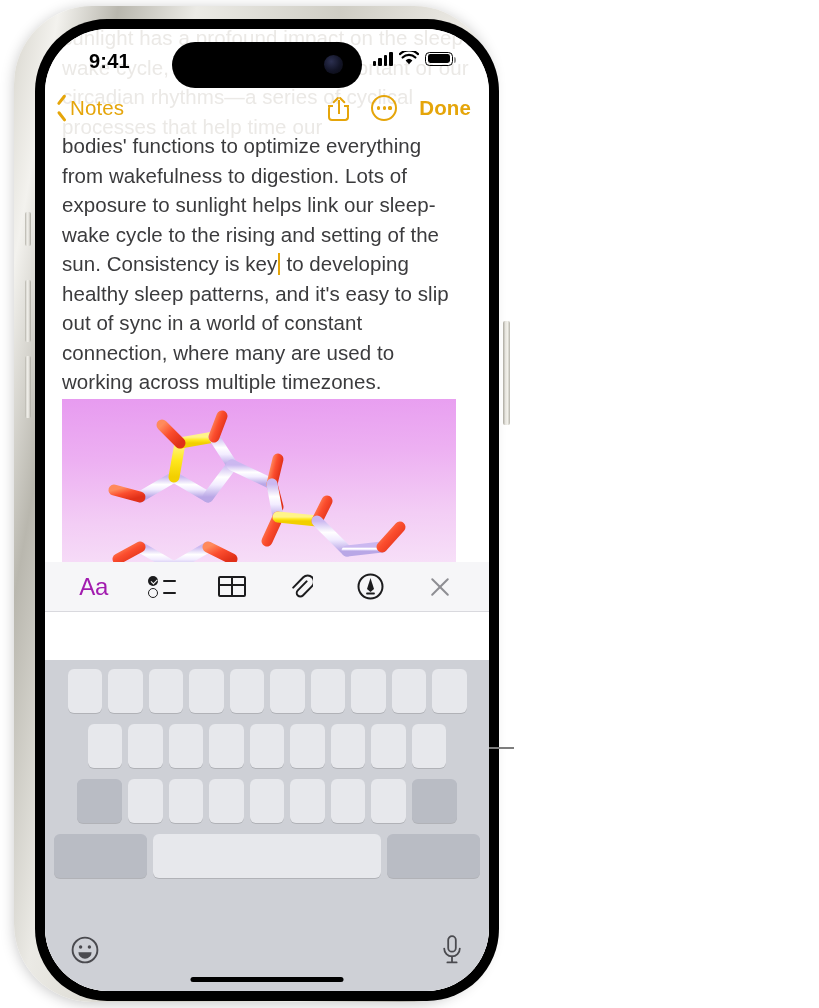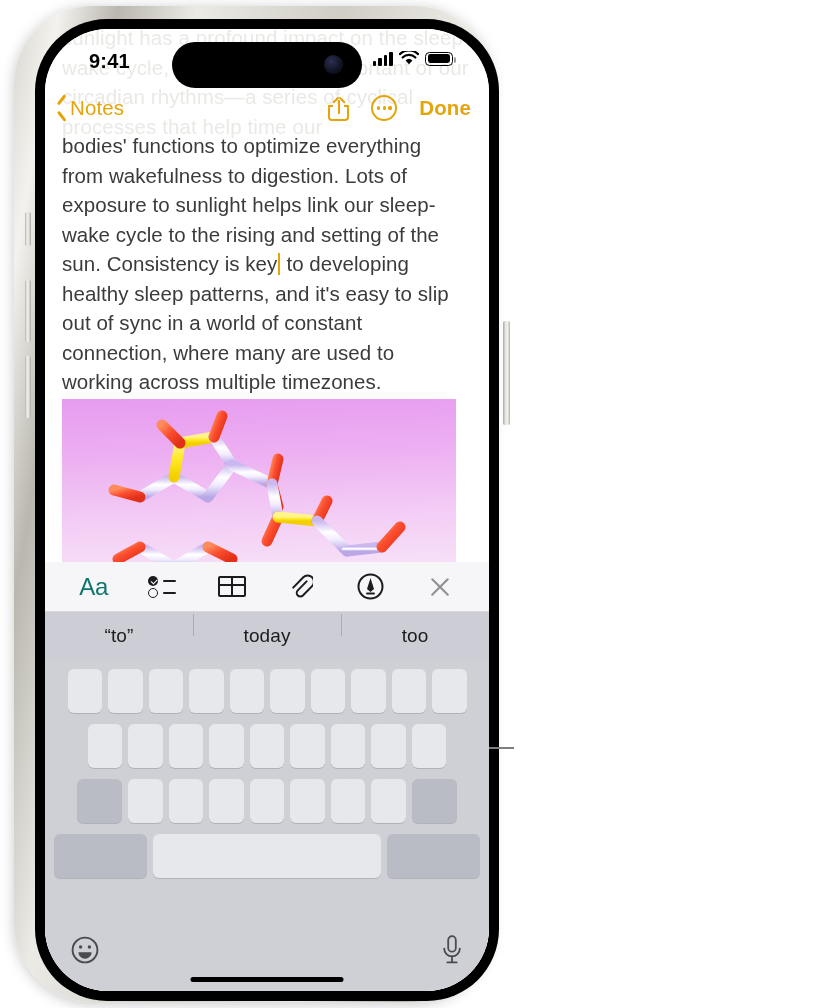--- a/index.html
+++ b/index.html
@@ -167,21 +167,21 @@
     position: absolute; left: 0; bottom: 0; width: 444px; height: 429px; z-index: 7;
   }
   .fmt-bar {
     position: absolute; left: 0; top: 0; width: 444px; height: 50px;
     background: #f6f6f8;
     display: flex; align-items: center; justify-content: space-around; padding: 0 14px;
     border-bottom: .5px solid #d9d9de;
   }
   .fmt-btn { cursor: pointer; display:flex; align-items:center; justify-content:center;
              width: 46px; height: 36px; }
-  .g-aa { font-size: 24px; color: #0f766e; font-family: "Liberation Sans", sans-serif; letter-spacing:-.3px;}
+  .g-aa { font-size: 24px; color: #a21caf; font-family: "Liberation Sans", sans-serif; letter-spacing:-.3px;}
   .g-check { width: 30px; height: 24px; position: relative; }
   .g-check .b1, .g-check .b2 {
     position: absolute; left: 0; width: 10.5px; height: 10.5px; border-radius: 50%;
   }
   .g-check .b1 { top: 1px; background: #1c1c1e; }
   .g-check .b1::after{
     content:""; position:absolute; left:2.6px; top:3.4px; width:5px; height:2.6px;
     border-left:1.5px solid #fff; border-bottom:1.5px solid #fff; transform: rotate(-45deg);
   }
   .g-check .b2 { top: 13px; border: 1.6px solid #1c1c1e; background: transparent; }
@@ -399,25 +399,20 @@
               <circle cx="13.5" cy="13.5" r="12" stroke="#1c1c1e" stroke-width="2" fill="none"></circle>
               <path d="M13.5 5 L17 16 L13.5 19 L10 16 Z" fill="#1c1c1e"></path>
               <path d="M10 20.5 h7" stroke="#1c1c1e" stroke-width="1.8" stroke-linecap="round"></path>
             </svg>
           </span>
           <span class="fmt-btn">
             <span class="g-x"></span>
           </span>
         </div>
 
-        <div class="predict-bar">
-          <span class="predict-cell">“to”</span>
-          <span class="predict-cell">today</span>
-          <span class="predict-cell">too</span>
-        </div>
 
         <div class="keyboard">
           <div class="krow r1">
             <span class="key"></span>
             <span class="key"></span>
             <span class="key"></span>
             <span class="key"></span>
             <span class="key"></span>
             <span class="key"></span>
             <span class="key"></span>

